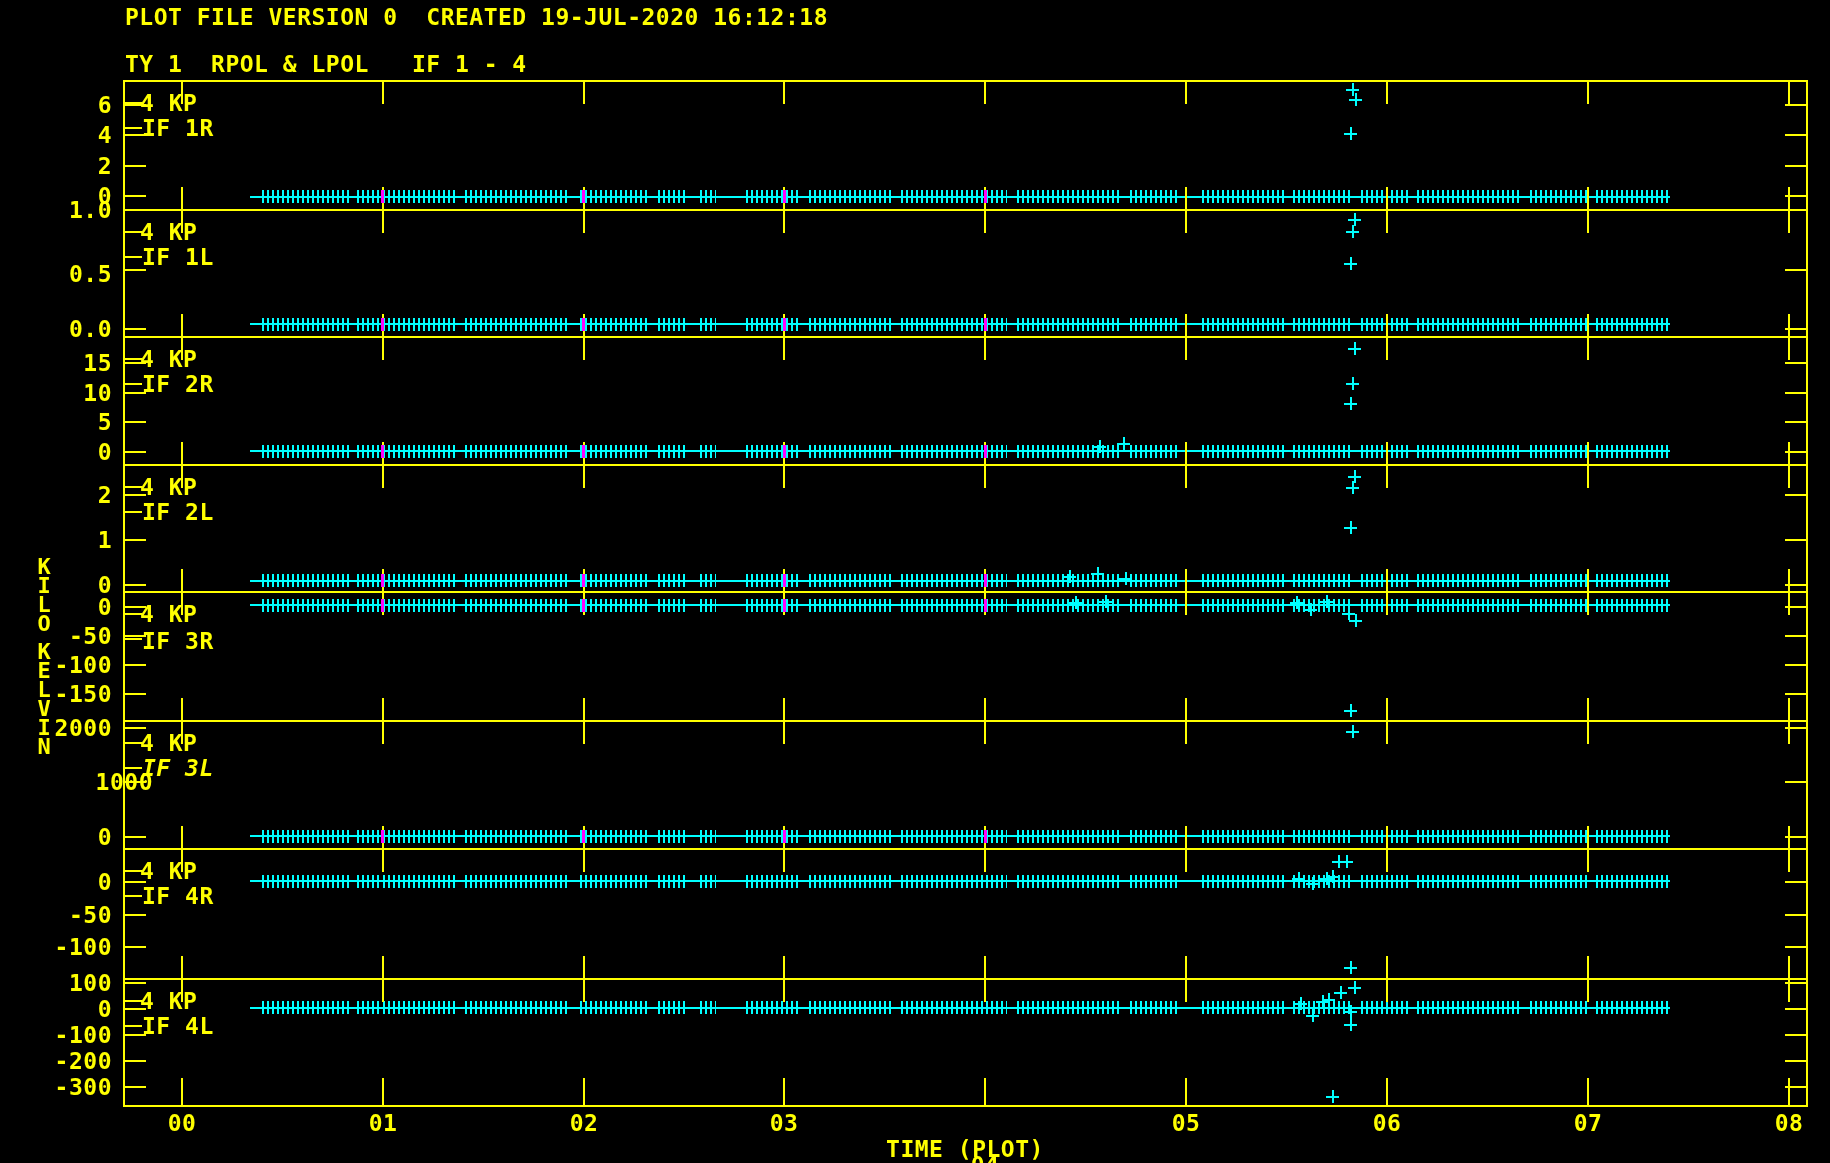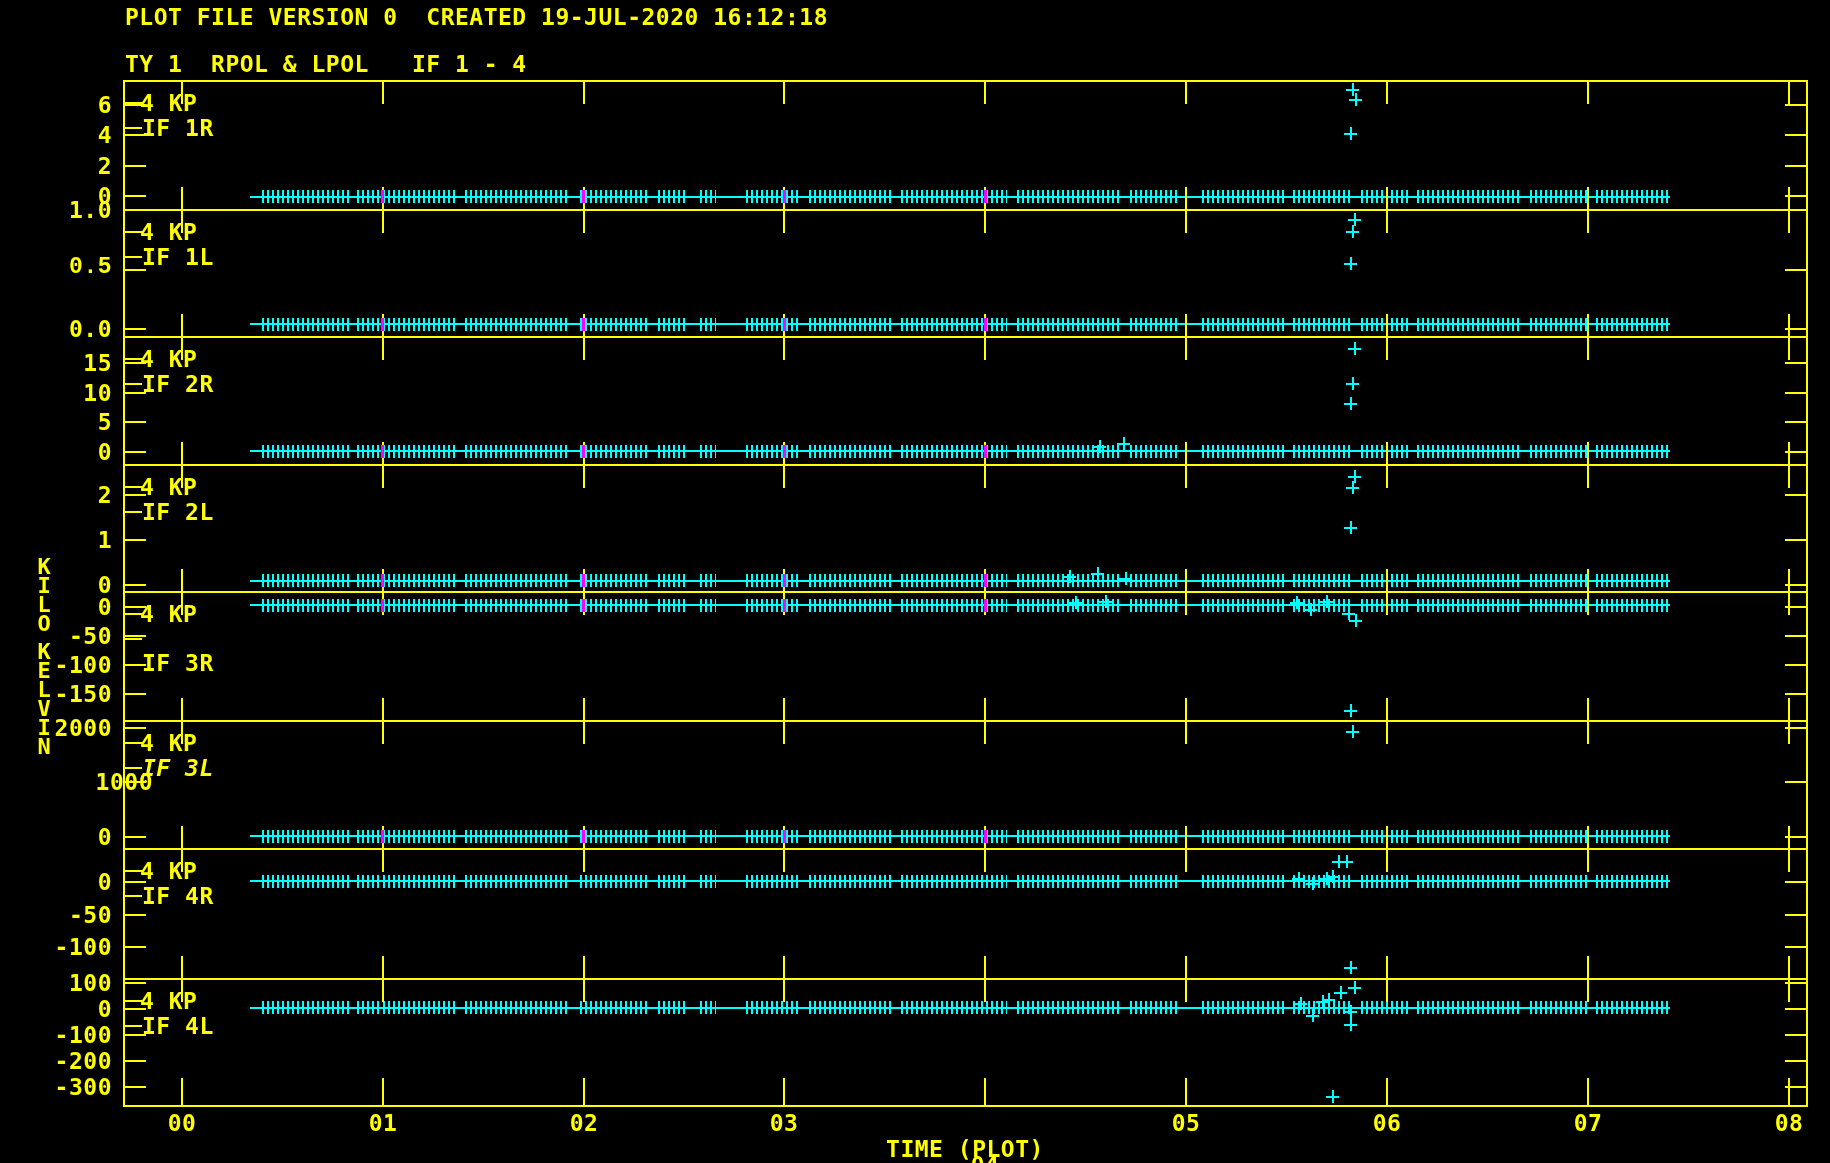--- a/index.html
+++ b/index.html
@@ -69,21 +69,21 @@
       <div class="band" style="left: 1293px; top: 190px; width: 58px;"></div>
       <div class="band" style="left: 1361px; top: 190px; width: 48px;"></div>
       <div class="band" style="left: 1417px; top: 190px; width: 102px;"></div>
       <div class="band" style="left: 1530px; top: 190px; width: 58px;"></div>
       <div class="band" style="left: 1596px; top: 190px; width: 74px;"></div>
       <div class="ln" style="left: 124px; top: 209px; width: 22px; height: 2px;"></div>
       <div class="ln" style="left: 1785px; top: 209px; width: 22px; height: 2px;"></div>
       <div class="t ylab" style="top: 197px;">1.0</div>
       <div class="ln" style="left: 124px; top: 269px; width: 22px; height: 2px;"></div>
       <div class="ln" style="left: 1785px; top: 269px; width: 22px; height: 2px;"></div>
-      <div class="t ylab" style="top: 254px; font-family: Liberation Mono, monospace;">0.5</div>
+      <div class="t ylab" style="top: 261px;">0.5</div>
       <div class="ln" style="left: 124px; top: 328px; width: 22px; height: 2px;"></div>
       <div class="ln" style="left: 1785px; top: 328px; width: 22px; height: 2px;"></div>
       <div class="t ylab" style="top: 316px;">0.0</div>
       <div class="ln" style="left: 124px; top: 231px; width: 18px; height: 2px;"></div>
       <div class="ln" style="left: 124px; top: 256px; width: 18px; height: 2px;"></div>
       <div class="t" style="left: 140px; top: 219px;">4 KP</div>
       <div class="t" style="left: 142px; top: 244px;">IF 1L</div>
       <div class="cyanln" style="left: 250px; top: 323px; width: 1420px; height: 2px;"></div>
       <div class="band" style="left: 262px; top: 318px; width: 88px;"></div>
       <div class="band" style="left: 357px; top: 318px; width: 24px;"></div>
@@ -178,21 +178,21 @@
       <div class="t ylab" style="top: 623px;">-50</div>
       <div class="ln" style="left: 124px; top: 664px; width: 22px; height: 2px;"></div>
       <div class="ln" style="left: 1785px; top: 664px; width: 22px; height: 2px;"></div>
       <div class="t ylab" style="top: 652px;">-100</div>
       <div class="ln" style="left: 124px; top: 693px; width: 22px; height: 2px;"></div>
       <div class="ln" style="left: 1785px; top: 693px; width: 22px; height: 2px;"></div>
       <div class="t ylab" style="top: 681px;">-150</div>
       <div class="ln" style="left: 124px; top: 613px; width: 18px; height: 2px;"></div>
       <div class="ln" style="left: 124px; top: 638px; width: 18px; height: 2px;"></div>
       <div class="t" style="left: 140px; top: 601px;">4 KP</div>
-      <div class="t" style="left: 142px; top: 650px;">IF 3R</div>
+      <div class="t" style="left: 142px; top: 628px;">IF 3R</div>
       <div class="cyanln" style="left: 250px; top: 604px; width: 1420px; height: 2px;"></div>
       <div class="band" style="left: 262px; top: 599px; width: 88px;"></div>
       <div class="band" style="left: 357px; top: 599px; width: 24px;"></div>
       <div class="band" style="left: 383px; top: 599px; width: 74px;"></div>
       <div class="band" style="left: 465px; top: 599px; width: 102px;"></div>
       <div class="band" style="left: 580px; top: 599px; width: 70px;"></div>
       <div class="band" style="left: 658px; top: 599px; width: 28px;"></div>
       <div class="band" style="left: 700px; top: 599px; width: 16px;"></div>
       <div class="band" style="left: 746px; top: 599px; width: 54px;"></div>
       <div class="band" style="left: 809px; top: 599px; width: 82px;"></div>

